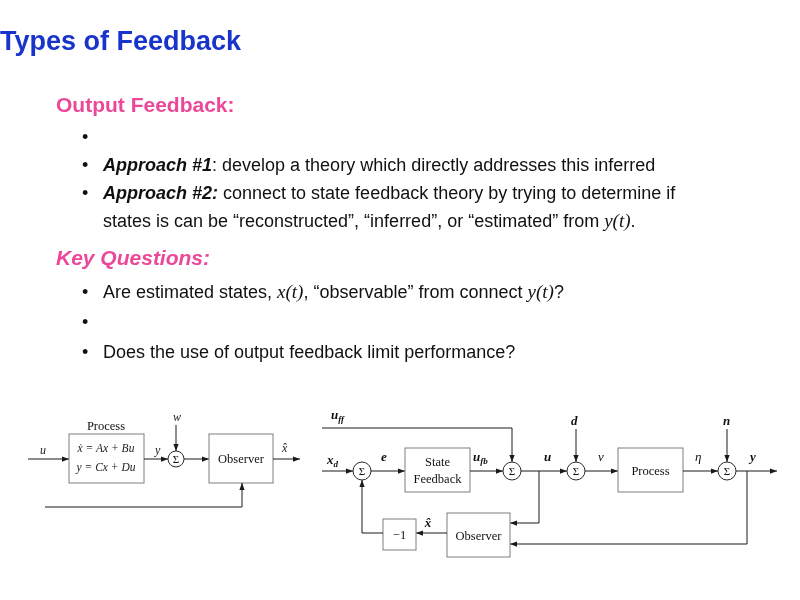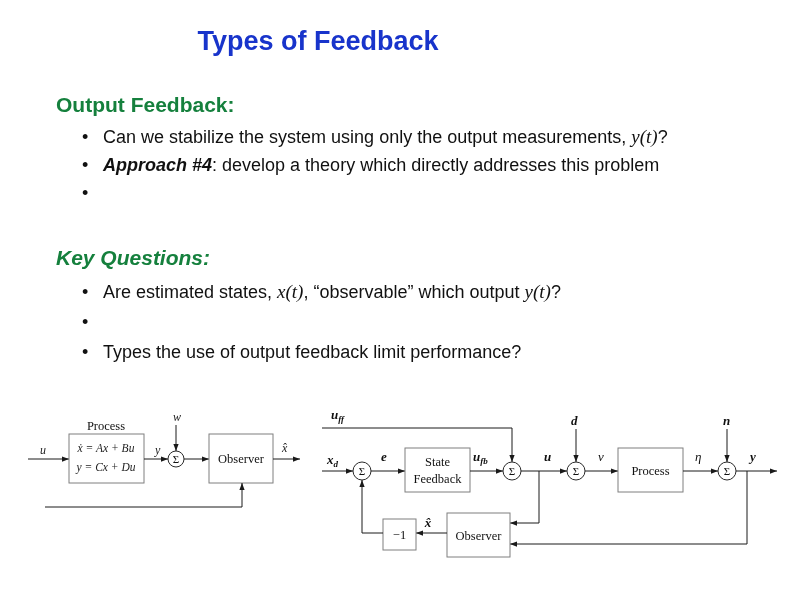--- a/index.html
+++ b/index.html
@@ -6,28 +6,27 @@
   body {
     width:800px; height:600px;
     background:#ffffff;
     position:relative;
     overflow:hidden;
     font-family:"Liberation Sans", sans-serif;
     color:#111111;
   }
   .title {
     position:absolute; top:26px; left:0; width:636px;
-    text-align:center;
     font-size:27px; font-weight:bold;
     color:#1834cb;
   }
   .section-heading {
     position:absolute; left:56px;
     font-size:21px; font-weight:bold;
-    color:#15803d;
+    color:#ec4899;
     text-align:right;
   }
   #of-heading { top:93px; }
   #kq-heading { top:246px;font-style:italic; }
   ul.bullets {
     position:absolute; left:82px;
     margin:0; padding:0; list-style:none;
   }
   #of-list { top:123px; width:680px; }
   #kq-list { top:277px; width:680px; }
@@ -57,44 +56,44 @@
 </head>
 <body>
 
 <div class="title">Types of Feedback</div>
 
 <div class="section-heading" id="of-heading">Output Feedback:</div>
 
 <ul class="bullets" id="of-list">
   <li>
     <span class="dot">•</span>
-    <span><span>Can we stabilize the system using only the output measurements, </span><span class="math">y(t)</span><span>?</span></span>
   </li>
   <li>
     <span class="dot">•</span>
-    <span><span class="bi">Approach #4</span><span>: develop a theory which directly addresses this problem</span></span>
+    <span><span class="bi">Approach #1</span><span>: develop a theory which directly addresses this inferred</span></span>
   </li>
   <li>
     <span class="dot">•</span>
+    <span><span class="bi">Approach #2:</span><span> connect to state feedback theory by trying to determine if</span><br><span>states is can be “reconstructed”, “inferred”, or “estimated” from </span><span class="math">y(t)</span><span>.</span></span>
   </li>
 </ul>
 
 <div class="section-heading" id="kq-heading">Key Questions:</div>
 
 <ul class="bullets" id="kq-list">
   <li>
     <span class="dot">•</span>
-    <span><span>Are estimated states, </span><span class="math">x(t)</span><span>, “observable” which output </span><span class="math">y(t)</span><span>?</span></span>
+    <span><span>Are estimated states, </span><span class="math">x(t)</span><span>, “observable” from connect </span><span class="math">y(t)</span><span>?</span></span>
   </li>
   <li>
     <span class="dot">•</span>
   </li>
   <li>
     <span class="dot">•</span>
-    <span>Types the use of output feedback limit performance?</span>
+    <span>Does the use of output feedback limit performance?</span>
   </li>
 </ul>
 
 <svg class="diagram" id="left-diagram" width="300" height="140" viewBox="0 0 300 140">
   <defs>
     <marker id="ah-l" viewBox="0 0 8 6" refX="8" refY="3" markerWidth="7" markerHeight="6" orient="auto">
       <path d="M0,0 L8,3 L0,6 Z" fill="#1a1a1a"></path>
     </marker>
   </defs>
 

